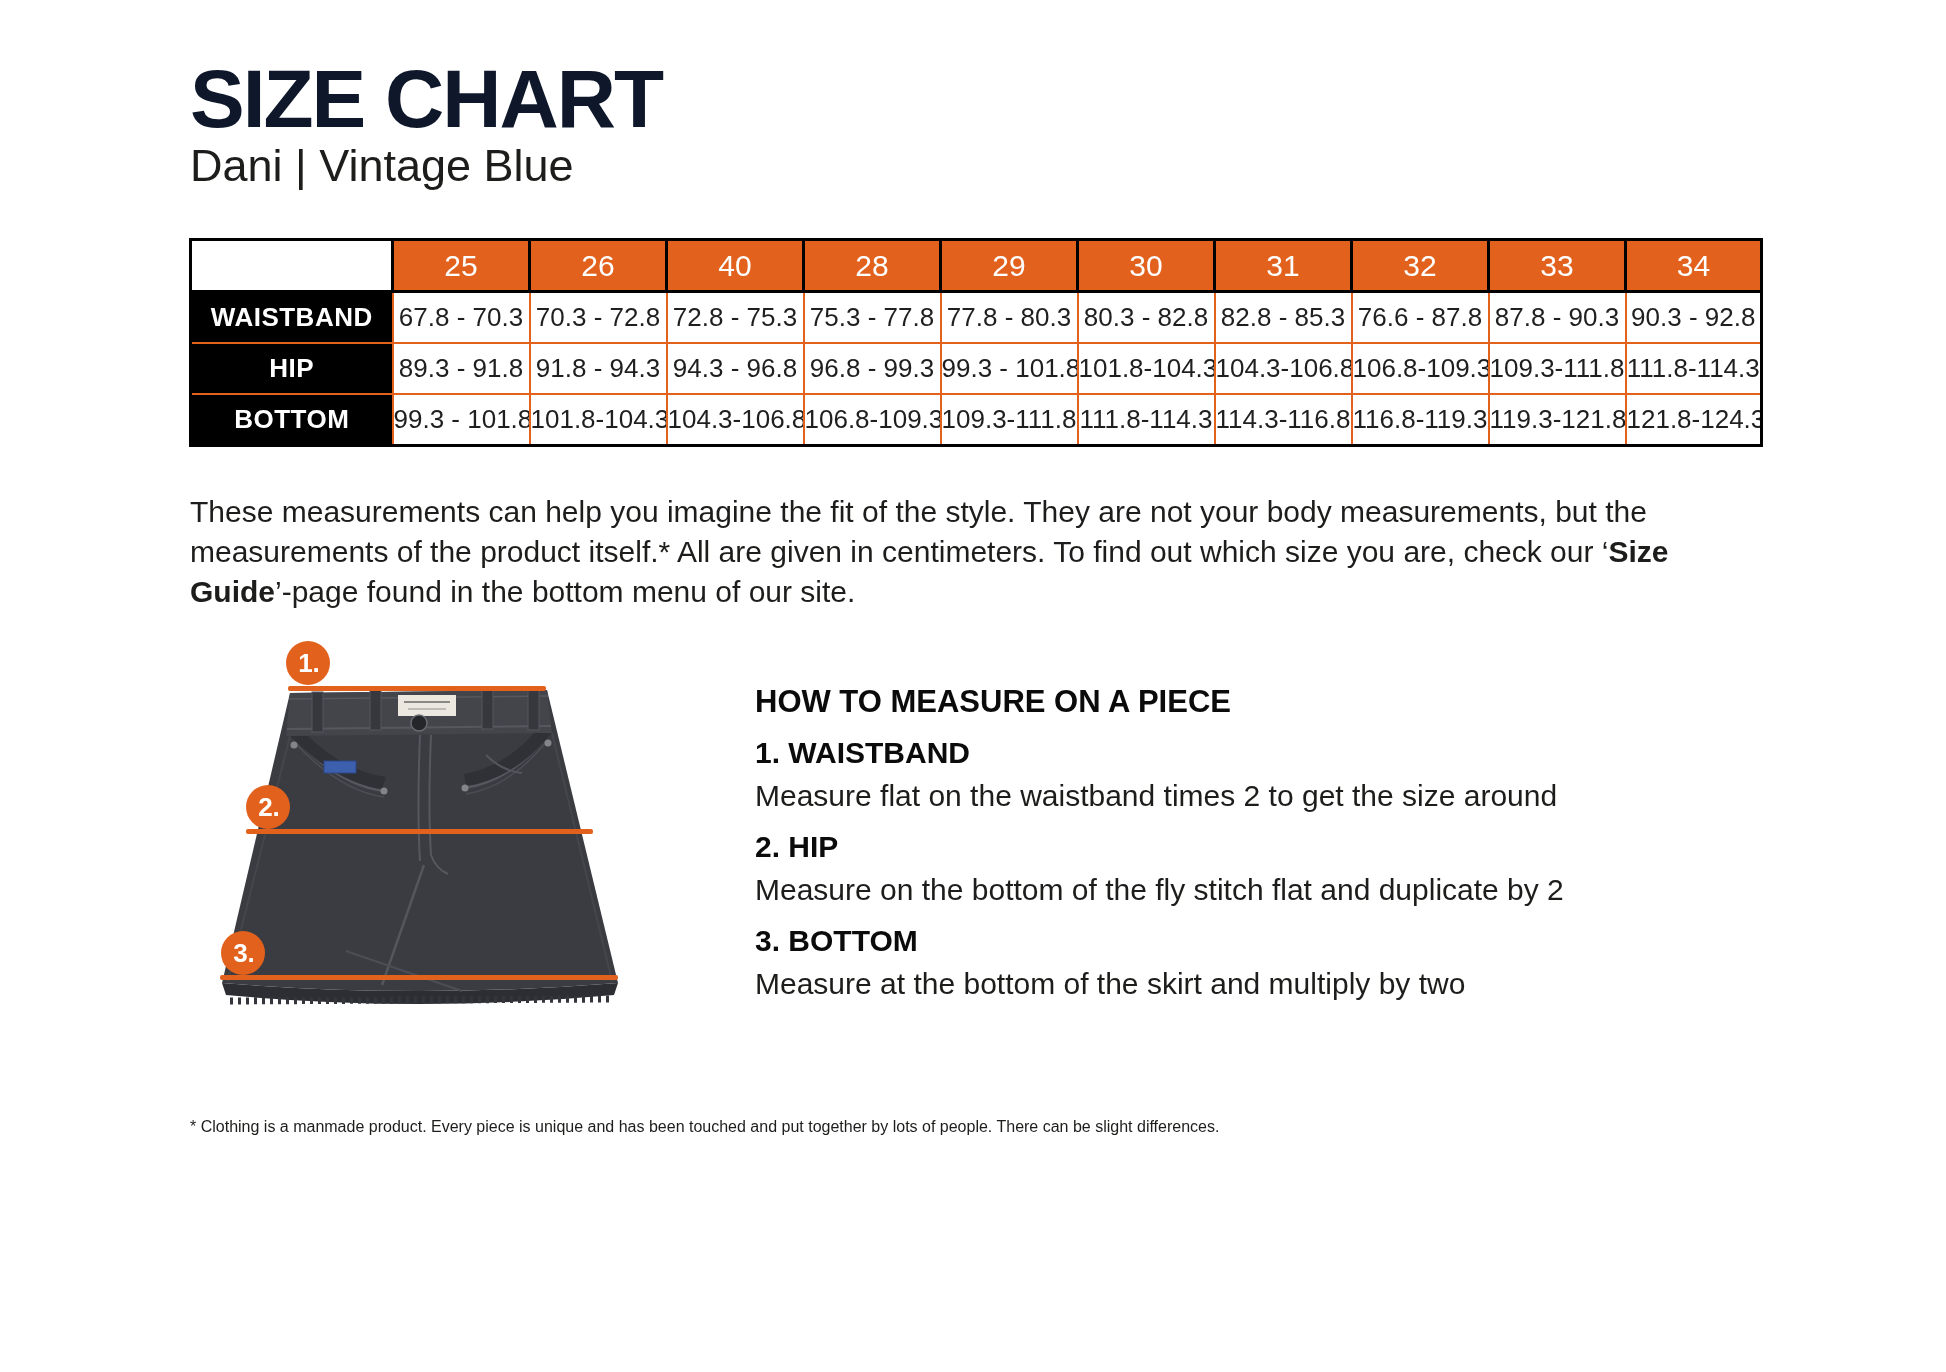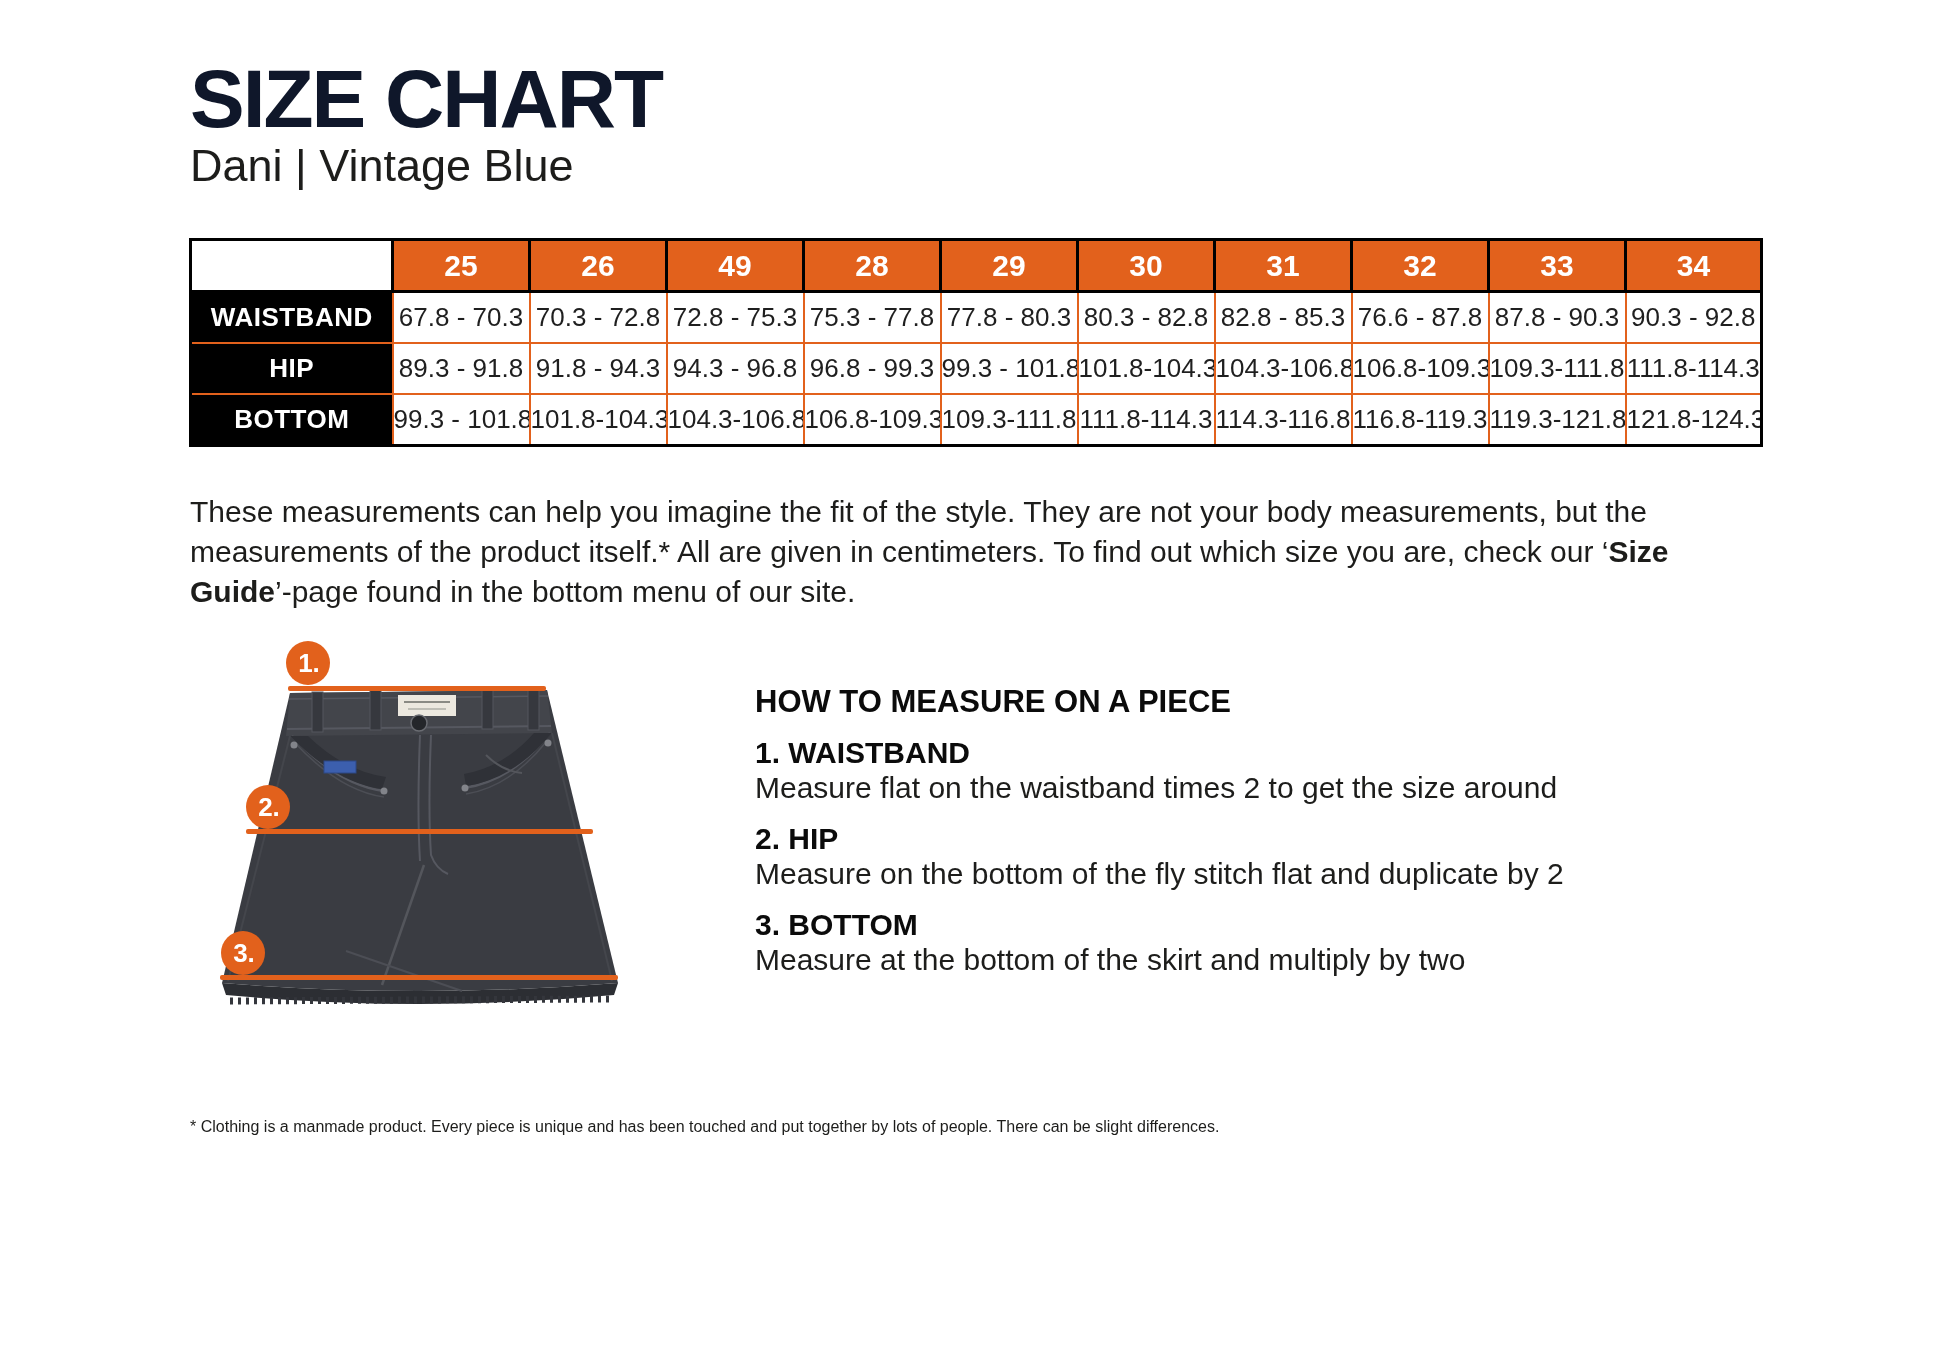--- a/index.html
+++ b/index.html
@@ -26,21 +26,21 @@
   .size-table{
     position:absolute;left:189px;top:238px;
     border-collapse:collapse;table-layout:fixed;
     width:1571px;border:3px solid #000;
   }
   .size-table th,.size-table td{
     height:49px;text-align:center;vertical-align:middle;
     padding:0;overflow:hidden;white-space:nowrap;
   }
   .size-table thead th{
-    background:#E2611C;color:#fff;font-size:30px;font-weight:700;
+    background:#E2611C;color:#fff;font-size:30px;font-weight:400;
     border:3px solid #000;
   }
   .size-table thead th.corner{background:#fff;}
   .size-table tbody th{
     background:#000;color:#fff;font-size:26px;font-weight:700;
     border:2px solid #E2611C;letter-spacing:0.5px;
   }
   .size-table tbody td{
     background:#fff;color:#1f1f1f;font-size:26px;font-weight:400;
     border:2px solid #E2611C;
@@ -67,21 +67,21 @@
     padding-left:2px;box-sizing:border-box;
   }
   .m1{left:100px;top:8px;}
   .m2{left:60px;top:152px;}
   .m3{left:35px;top:298px;}
 
   
   .howto{position:absolute;left:755px;top:684px;width:980px;}
   .howto-title{font-size:31px;font-weight:700;color:#0b0b0b;letter-spacing:0px;}
   .step-heading{font-size:30px;font-weight:700;color:#0b0b0b;margin-top:16px;}
-  .step-text{font-size:30px;font-weight:400;color:#1d1d1b;line-height:36px;}
+  .step-text{font-size:30px;font-weight:400;color:#1d1d1b;margin-top:8px;line-height:36px;}
 
   
   .footnote{
     position:absolute;left:190px;top:1118px;width:1560px;
     font-size:16px;font-weight:400;color:#1d1d1b;
   }
 </style>
 </head>
 <body>
 
@@ -104,21 +104,21 @@
         <col style="width:137px">
         <col style="width:137px">
         <col style="width:137px">
         <col style="width:136px">
     </colgroup>
     <thead>
       <tr>
         <th class="corner"></th>
         <th>25</th>
         <th>26</th>
-        <th>49</th>
+        <th>40</th>
         <th>28</th>
         <th>29</th>
         <th>30</th>
         <th>31</th>
         <th>32</th>
         <th>33</th>
         <th>34</th>
       </tr>
     </thead>
     <tbody>

